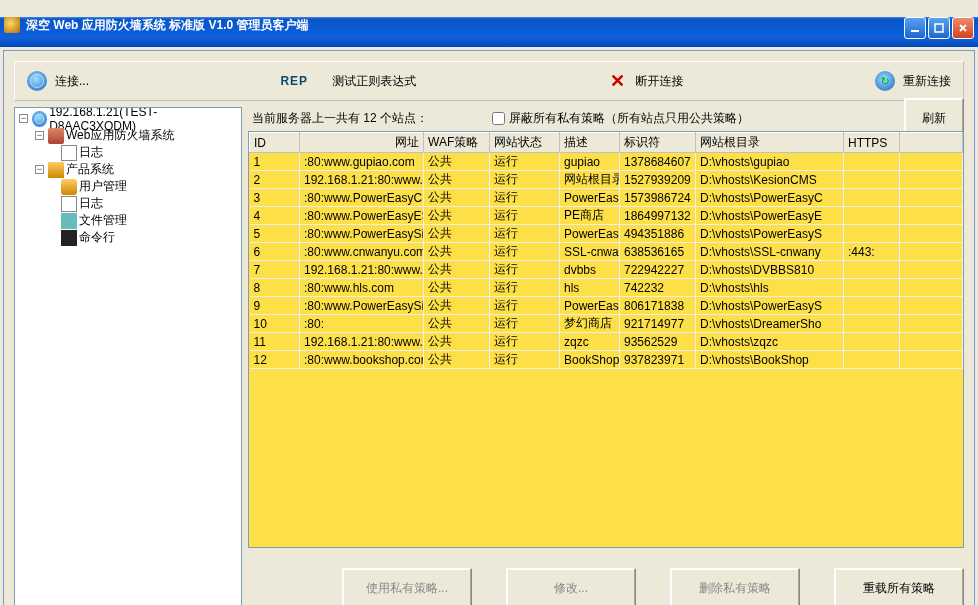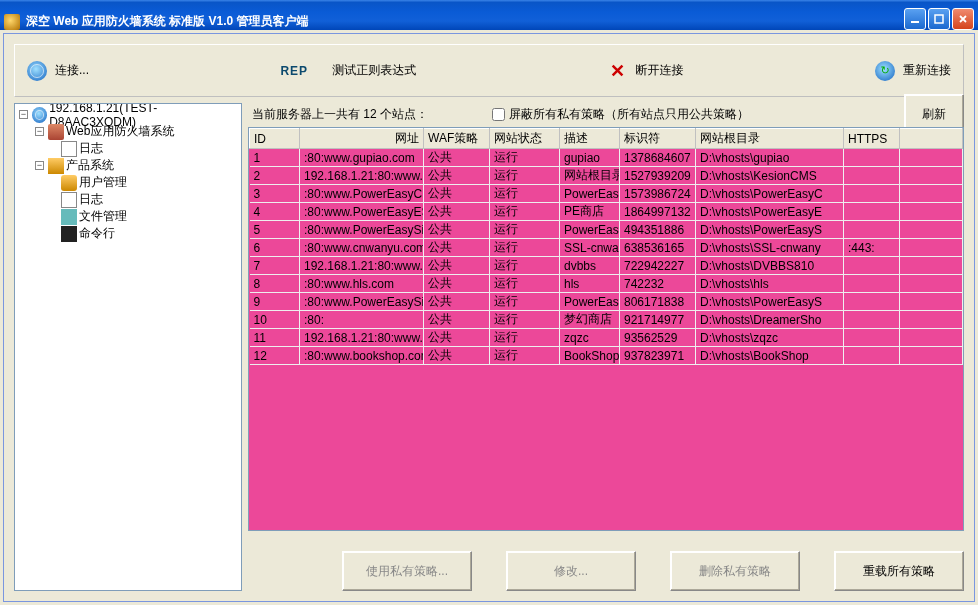--- a/index.html
+++ b/index.html
@@ -8,24 +8,25 @@
   font-size: 12px;
   background: #ece9d8;
   width: 978px;
   height: 605px;
   overflow: hidden;
 }
 .titlebar {
   height: 30px;
   background: linear-gradient(to bottom, #3b84e8 0%, #0955c7 8%, #0a5bd6 40%, #1160d8 70%, #0046b8 100%);
   display: flex;
-  align-items: flex-end;
+  align-items: flex-start;
   padding: 0 4px;
   color: #fff;
   font-weight: bold;
+  margin-top: 17px;
 }
 .titlebar .app-icon {
   width: 16px; height: 16px; margin-right: 6px;
   background: radial-gradient(circle at 40% 40%, #ffd76b, #b07000);
   border-radius: 2px;
 }
 .titlebar .title { flex: 1; font-size: 12px; }
 .titlebar .win-btns { display: flex; gap: 2px; }
 .win-btn {
   width: 22px; height: 22px;
@@ -41,21 +42,21 @@
   margin: 3px;
   height: 569px;
   background: #ece9d8;
   border: 1px solid #7a96df;
   padding: 10px;
   display: flex;
   flex-direction: column;
 }
 
 .toolbar {
-  height: 53px;
+  height: 40px;
   border: 1px solid #bfbfbf;
   border-top-color: #fff;
   border-left-color: #fff;
   display: flex;
   align-items: flex-end;
   background: #ece9d8;
   margin-bottom: 6px;
 }
 .tool-item {
   display: flex; align-items: center;
@@ -121,21 +122,21 @@
   font-size: 12px;
   font-family: inherit;
   cursor: pointer;
 }
 .btn:disabled { color: #888; cursor: default; }
 .btn.wide { min-width: 130px; }
 
 .table-wrap {
   flex: 1;
   border: 1px solid #7f9db9;
-  background: #ec4899;
+  background: #fde047;
   overflow: auto;
   min-height: 0;
 }
 table { border-collapse: collapse; width: 100%; table-layout: fixed; }
 thead th {
   background: #ece9d8;
   border: 1px solid #c0c0c0;
   border-top: 1px solid #fff;
   border-left: 1px solid #fff;
   font-weight: normal;

